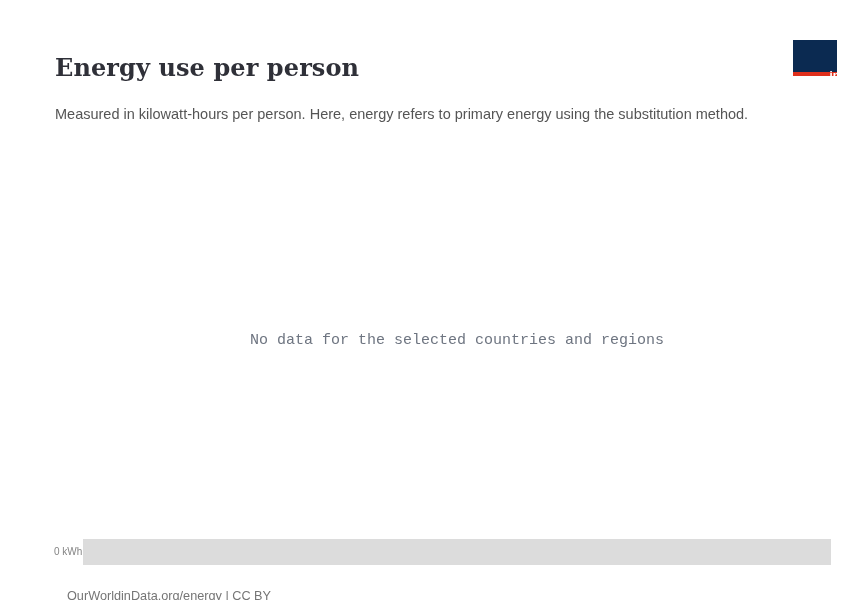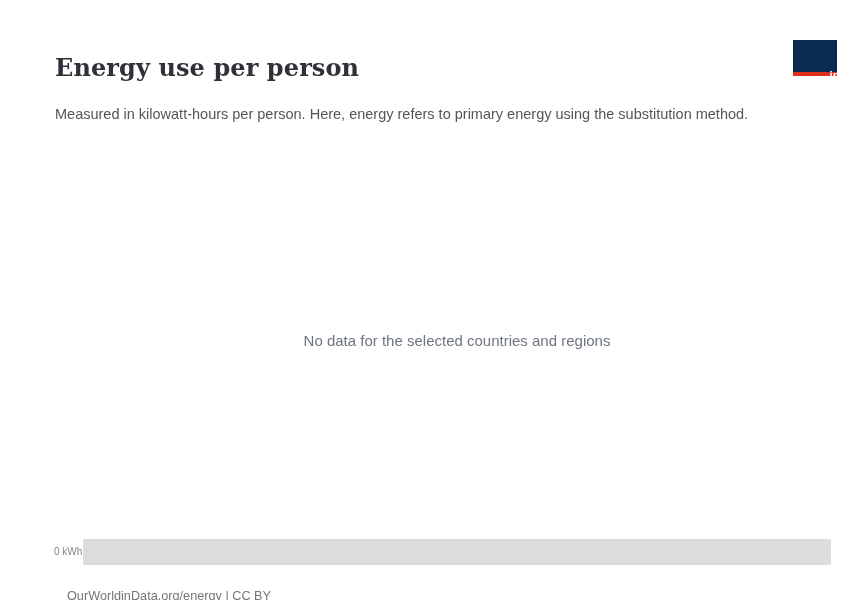--- a/index.html
+++ b/index.html
@@ -53,20 +53,21 @@
     text-align: right;
     cursor: pointer;
   }
   
   .plot-area {
     position: absolute;
     left: 0;
     top: 76px;
     width: 691px;
     height: 430px;
+    font-family: Liberation Mono, monospace;
   }
   .no-data-message {
     position: absolute;
     left: 57px;
     top: 217px;
     width: 748px;
     text-align: center;
     font-size: 15px;
     color: #6e7581;
   }

